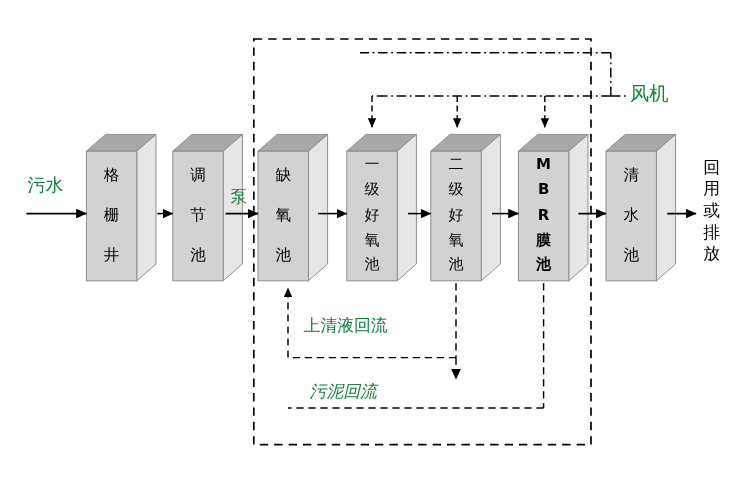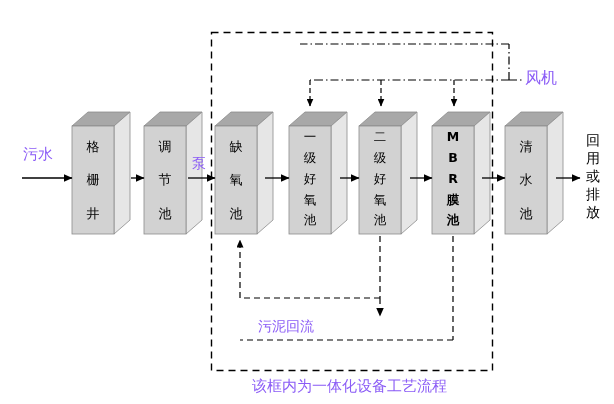--- a/index.html
+++ b/index.html
@@ -41,21 +41,21 @@
     display: flex;
     flex-direction: column;
     align-items: center;
     justify-content: center;
     color: #000000;
     font-size: 14px;
     line-height: 1.28;
   }
   .plain {
     position: absolute;
-    color: #8b5cf6;
+    color: #15803d;
     font-size: 14px;
     white-space: nowrap;
   }
 </style>
 </head>
 <body>
 
 <div id="canvas">
 
   <svg id="svg-layer" viewBox="0 0 614 404" xmlns="http://www.w3.org/2000/svg">
@@ -156,23 +156,23 @@
     </g>
 
   </svg>
 
   <div class="plain" style="left:23px; top:145px; font-size:15px;">污水</div>
 
   <div class="plain" style="left:192px; top:155px; font-size:14px;">泵</div>
 
   <div class="plain" style="left:525px; top:68px; font-size:16px;">风机</div>
 
-  <div class="plain" style="left:258px; top:318px; font-size:14px;">污泥回流</div>
-
-  <div class="plain" style="left:252px; top:377px; font-size:15px;">该框内为一体化设备工艺流程</div>
+  <div class="plain" style="left:253px; top:263px; font-size:14px;">上清液回流</div>
+  <div class="plain" style="left:258px; top:318px; font-size:14px;font-style:italic;">污泥回流</div>
+
 
   <div class="vlabel" style="left:580px; top:118px; width:26px; height:118px; font-size:14px;">
     <span>回</span>
     <span>用</span>
     <span>或</span>
     <span>排</span>
     <span>放</span>
   </div>
 
   <div class="tank-label" style="left:72px; top:130px; width:42px; height:100px;">

